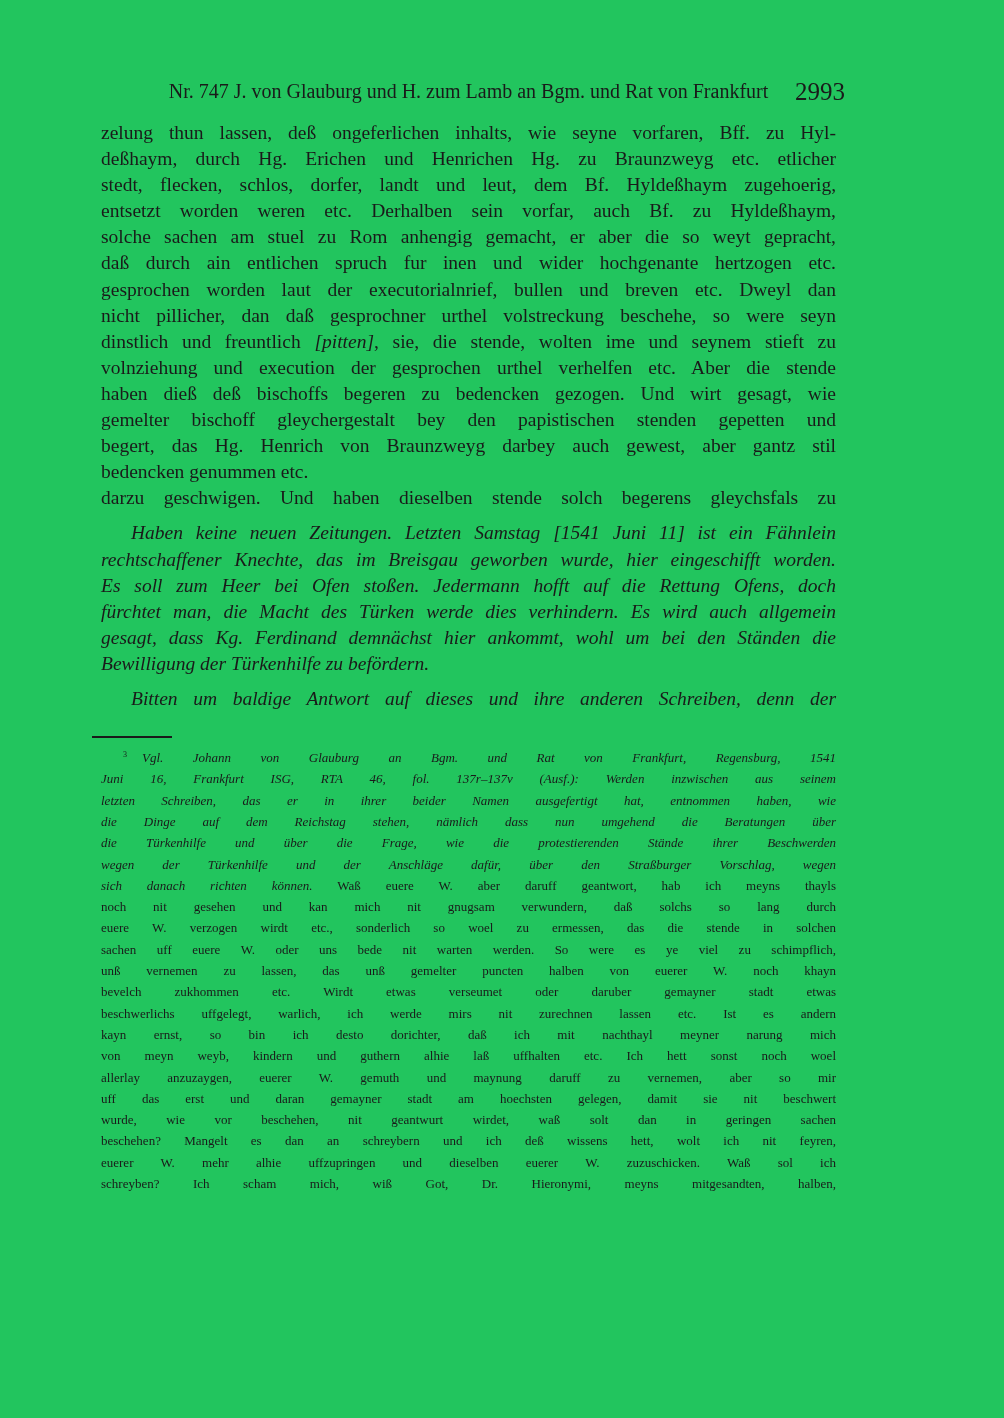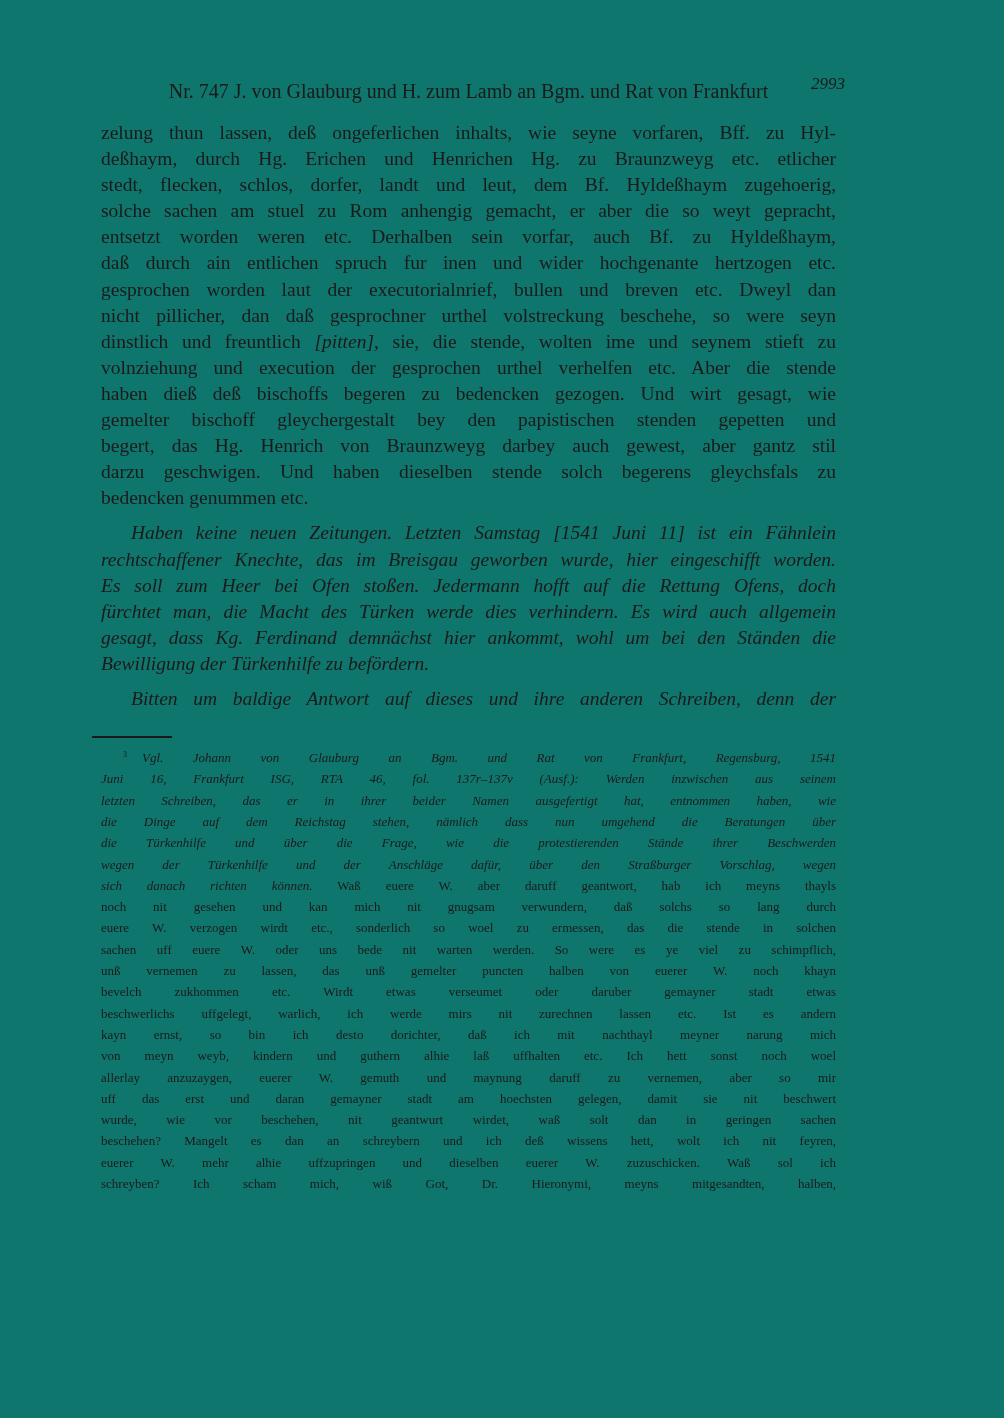--- a/index.html
+++ b/index.html
@@ -1,38 +1,38 @@
 <!DOCTYPE html>
 <html><head>
 <meta charset="utf-8">
 <style>
   html,body{margin:0;padding:0;background:#e8e8e8;}
   .page{
     position:relative;
     width:1004px;height:1418px;
-    background:#0f766e;
+    background:#22c55e;
     color:#1a1a1a;
     font-family:"Liberation Serif", "DejaVu Serif", serif;
     box-sizing:border-box;
     padding:78px 159px 0 92px;
     margin:0 auto;
     overflow:hidden;
   }
   .running-head{
     position:relative;
     height:27px;
     margin-bottom:15px;
     font-size:20px;
     line-height:27px;
     white-space:nowrap;
   }
   .head-title{display:block;text-align:center;}
   .folio{
-    position:absolute;right:0;bottom:8px;
-    font-size:17px;line-height:27px;font-style:italic;
+    position:absolute;right:0;bottom:0;
+    font-size:25px;line-height:27px;
   }
   .body-text{font-size:19.5px;line-height:26.1px;}
   .para{margin:9px;}
   .space-before{margin-top:5px;}
   .line{
     text-align:justify;
     text-align-last:justify;
     -moz-text-align-last:justify;
   }
   .line-last{text-align-last:auto;-moz-text-align-last:auto;}
@@ -56,32 +56,32 @@
   <div class="running-head">
     <span class="head-title">Nr. 747 J. von Glauburg und H. zum Lamb an Bgm. und Rat von Frankfurt</span>
     <span class="folio">2993</span>
   </div>
 
   <div class="body-text">
       <div class="para">
         <div class="line"><span>zelung thun lassen, deß ongeferlichen inhalts, wie seyne vorfaren, Bff. zu Hyl-</span></div>
         <div class="line"><span>deßhaym, durch Hg. Erichen und Henrichen Hg. zu Braunzweyg etc. etlicher</span></div>
         <div class="line"><span>stedt, flecken, schlos, dorfer, landt und leut, dem Bf. Hyldeßhaym zugehoerig,</span></div>
+        <div class="line"><span>entsetzt worden weren etc. Derhalben sein vorfar, auch Bf. zu Hyldeßhaym,</span></div>
         <div class="line"><span>solche sachen am stuel zu Rom anhengig gemacht, er aber die so weyt gepracht,</span></div>
-        <div class="line"><span>entsetzt worden weren etc. Derhalben sein vorfar, auch Bf. zu Hyldeßhaym,</span></div>
         <div class="line"><span>daß durch ain entlichen spruch fur inen und wider hochgenante hertzogen etc.</span></div>
         <div class="line"><span>gesprochen worden laut der executorialnrief, bullen und breven etc. Dweyl dan</span></div>
         <div class="line"><span>nicht pillicher, dan daß gesprochner urthel volstreckung beschehe, so were seyn</span></div>
         <div class="line"><span>dinstlich und freuntlich </span><span class="it">[pitten]</span><span>, sie, die stende, wolten ime und seynem stieft zu</span></div>
         <div class="line"><span>volnziehung und execution der gesprochen urthel verhelfen etc. Aber die stende</span></div>
         <div class="line"><span>haben dieß deß bischoffs begeren zu bedencken gezogen. Und wirt gesagt, wie</span></div>
         <div class="line"><span>gemelter bischoff gleychergestalt bey den papistischen stenden gepetten und</span></div>
         <div class="line"><span>begert, das Hg. Henrich von Braunzweyg darbey auch gewest, aber gantz stil</span></div>
+        <div class="line line-last"><span>bedencken genummen etc.</span></div>
         <div class="line"><span>darzu geschwigen. Und haben dieselben stende solch begerens gleychsfals zu</span></div>
-        <div class="line line-last"><span>bedencken genummen etc.</span></div>
       </div>
       <div class="para space-before">
         <div class="line indent"><span class="it">Haben keine neuen Zeitungen. Letzten Samstag [1541 Juni 11] ist ein Fähnlein</span></div>
         <div class="line"><span class="it">rechtschaffener Knechte, das im Breisgau geworben wurde, hier eingeschifft worden.</span></div>
         <div class="line"><span class="it">Es soll zum Heer bei Ofen stoßen. Jedermann hofft auf die Rettung Ofens, doch</span></div>
         <div class="line"><span class="it">fürchtet man, die Macht des Türken werde dies verhindern. Es wird auch allgemein</span></div>
         <div class="line"><span class="it">gesagt, dass Kg. Ferdinand demnächst hier ankommt, wohl um bei den Ständen die</span></div>
         <div class="line line-last"><span class="it">Bewilligung der Türkenhilfe zu befördern.</span></div>
       </div>
       <div class="para space-before">

